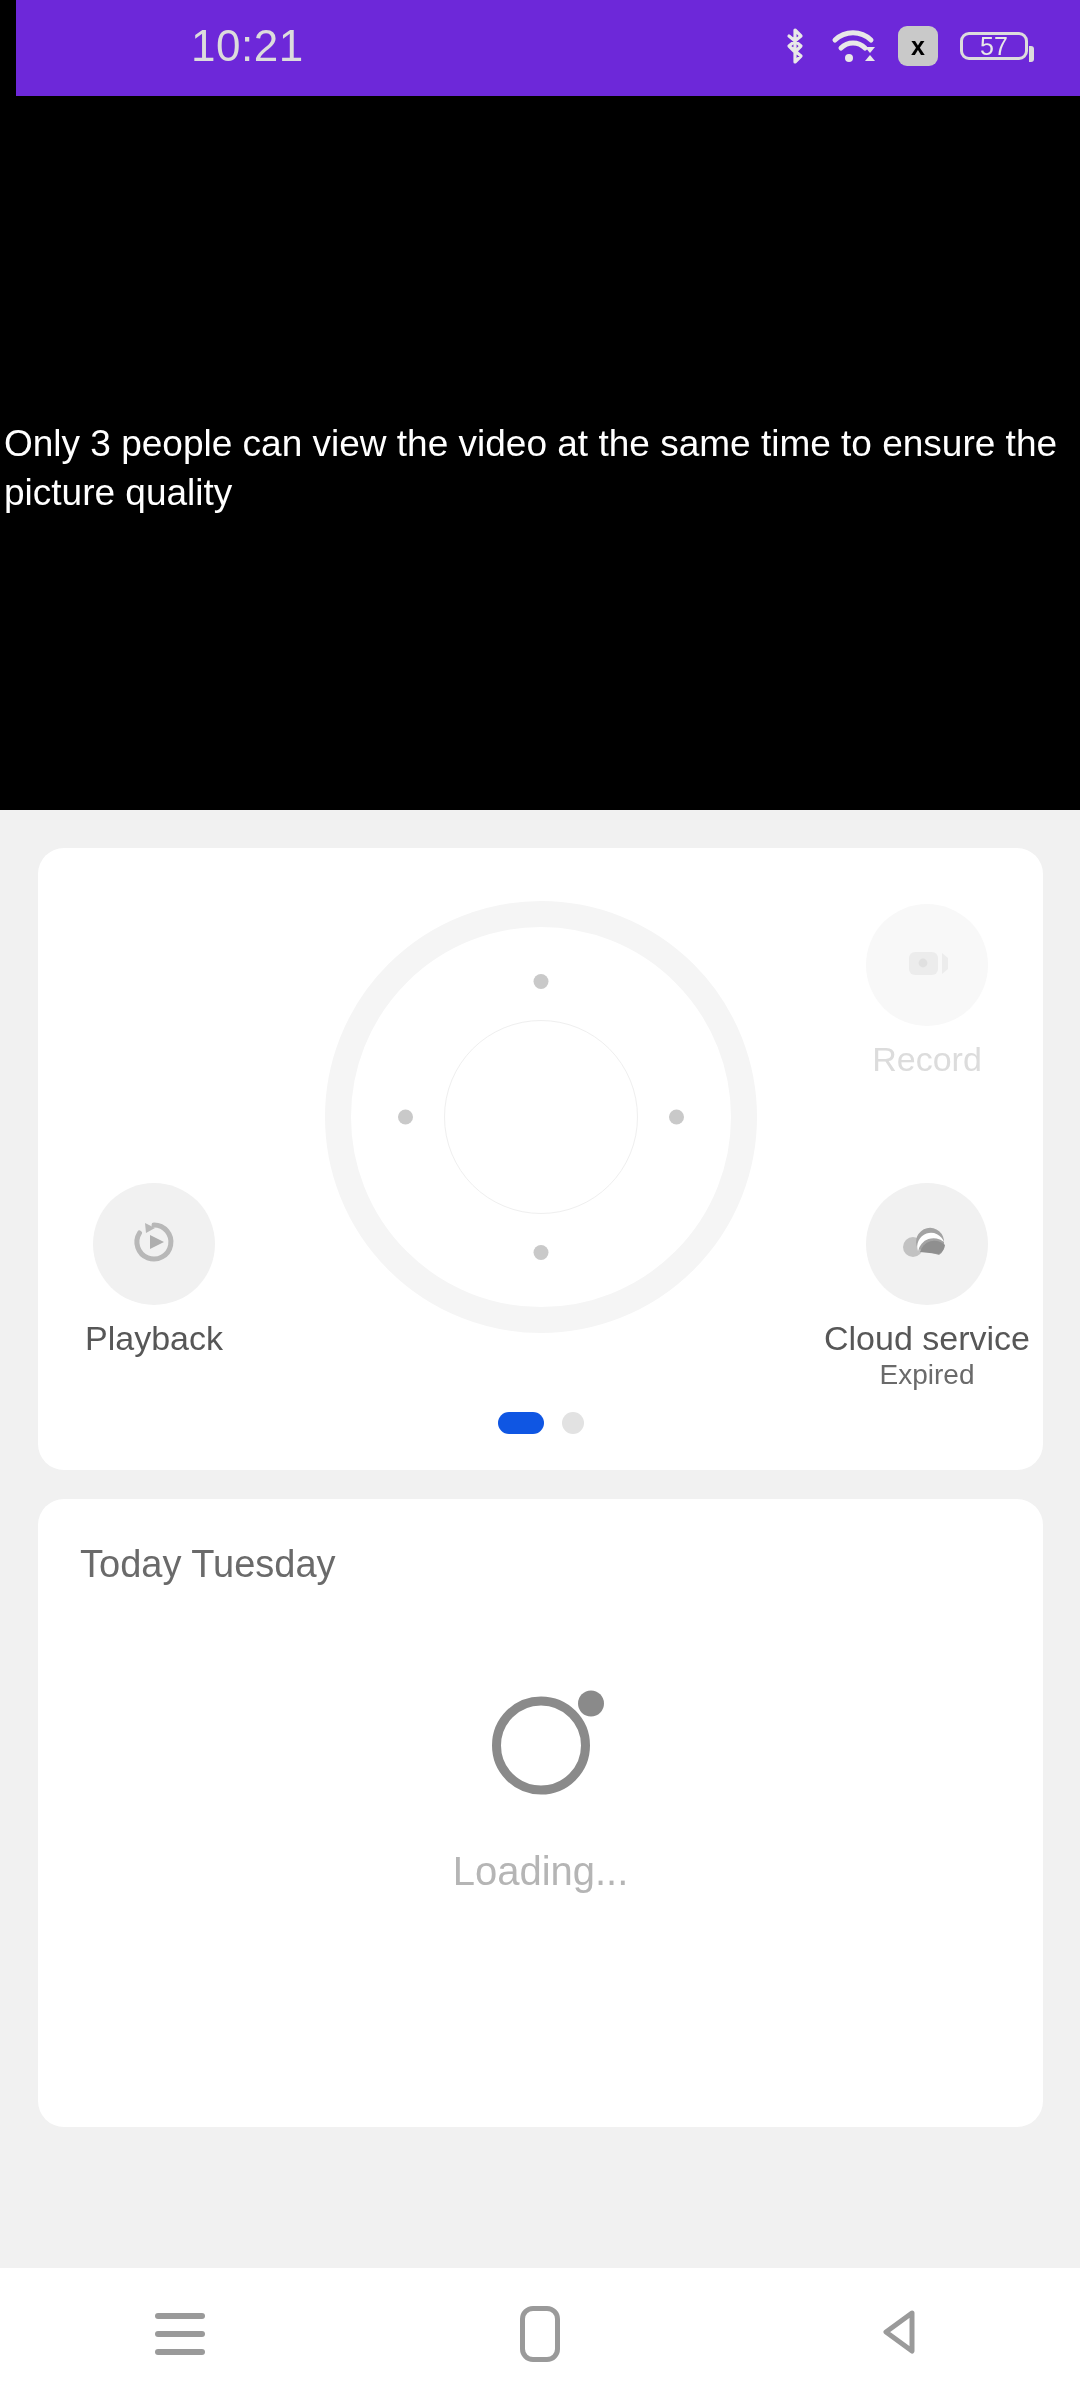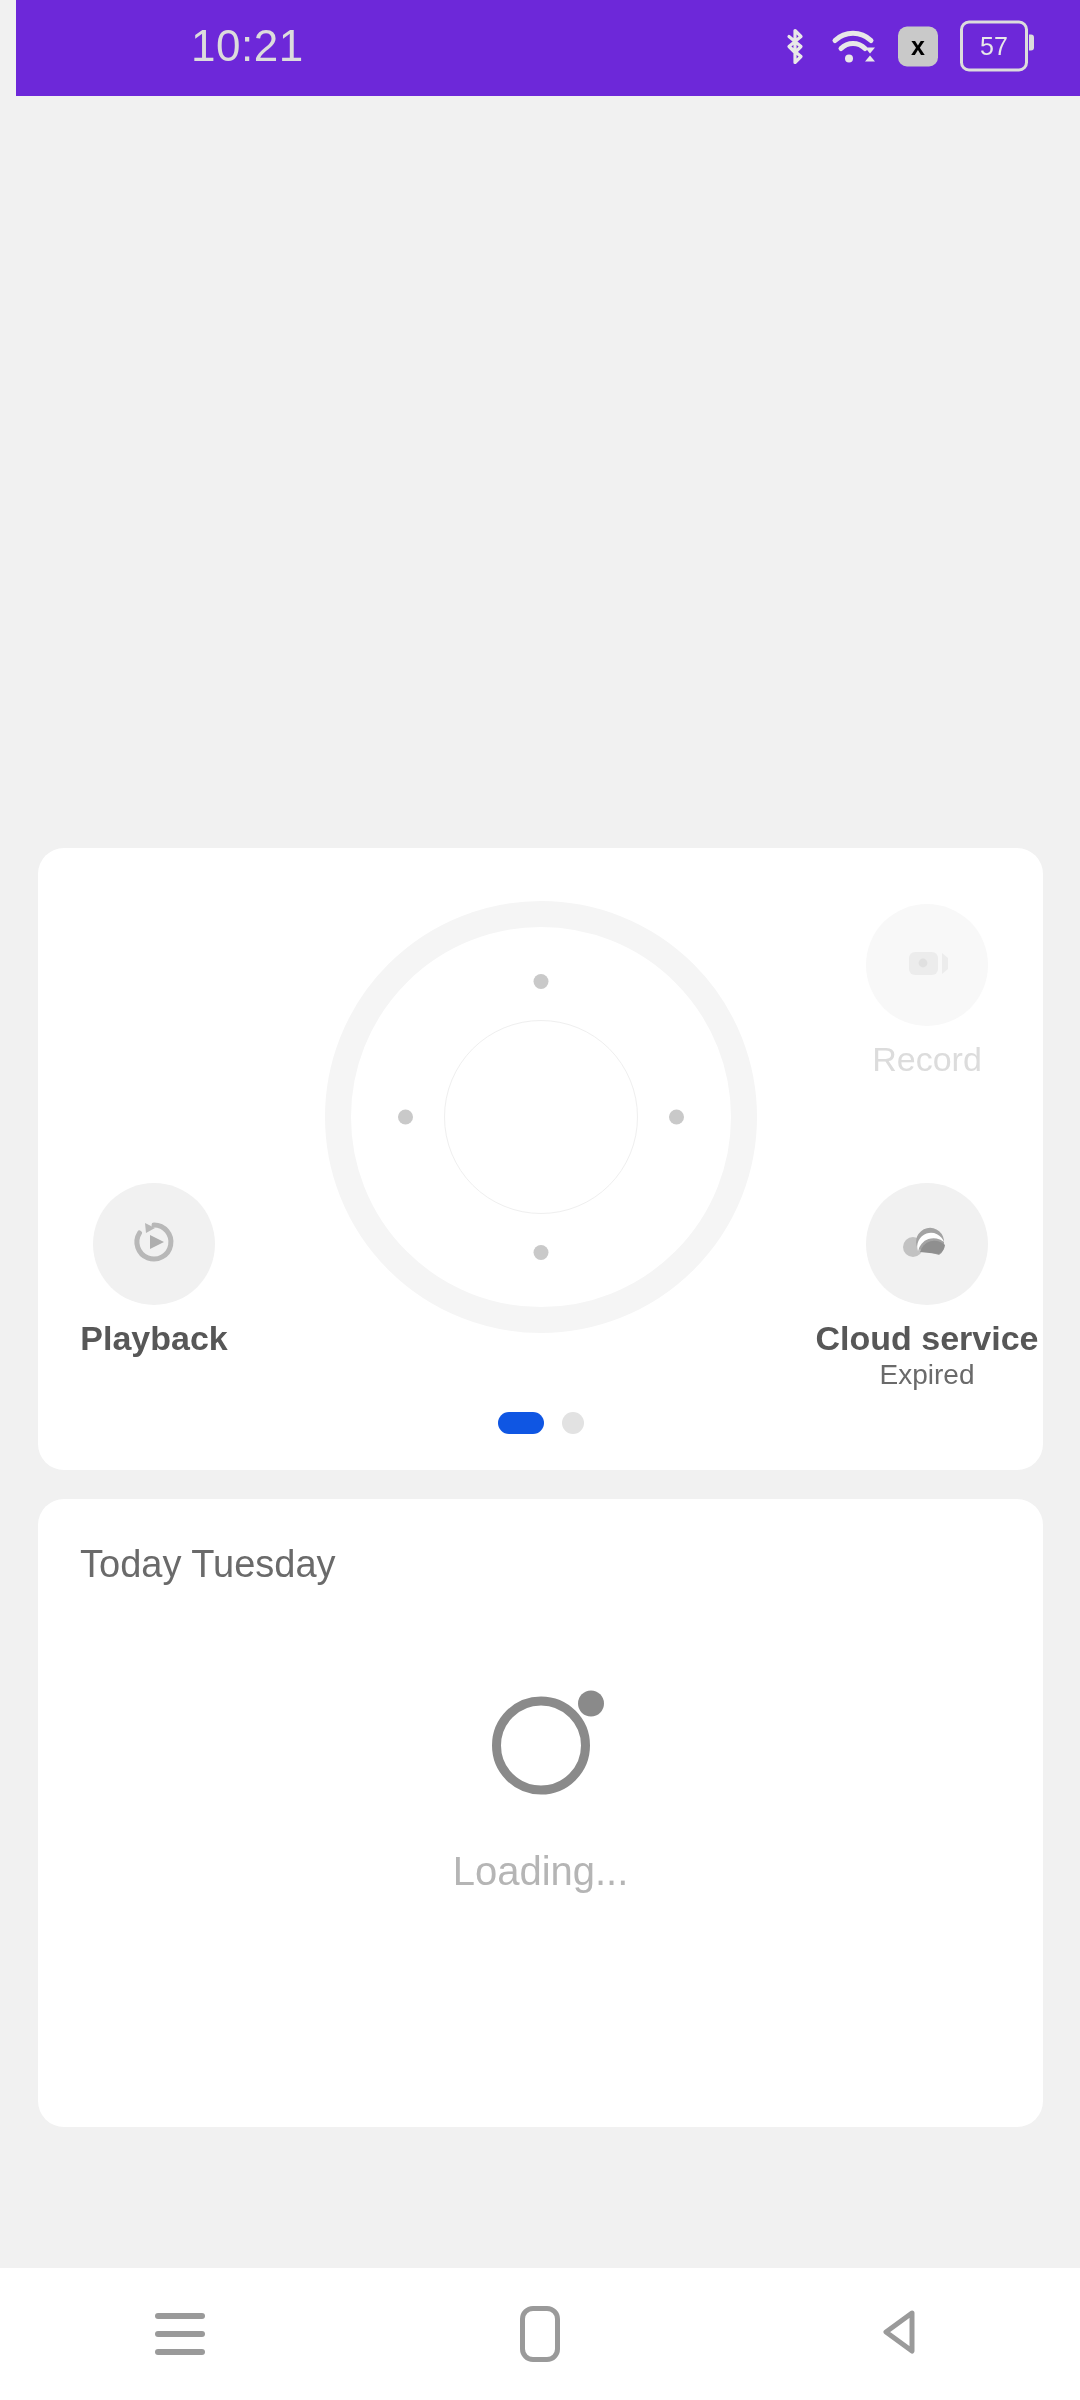--- a/index.html
+++ b/index.html
@@ -24,21 +24,21 @@
     position:absolute; right:68px; top:46px; transform:translateY(-50%);
     display:flex; align-items:center; gap:22px;
   }
   .bt-icon svg, .wifi-icon svg { display:block; }
   .nosig-badge {
     width:40px; height:40px; border-radius:9px; background:#c9c9c9;
     display:flex; align-items:center; justify-content:center;
   }
   .nosig-badge span { color:#000; font-size:25px; font-weight:bold; line-height:1; }
   .battery {
-    width:68px; height:51px; border:3px solid #dcdcdc; border-radius:9px;
+    width:68px; height:28px; border:3px solid #dcdcdc; border-radius:9px;
     display:flex; align-items:center; justify-content:center; position:relative;
   }
   .battery::after {
     content:""; position:absolute; right:-9px; top:11px;
     width:5px; height:16px; background:#dcdcdc; border-radius:0 3px 3px 0;
   }
   .battery span { color:#e8e8e8; font-size:25px; line-height:1; }
 
   
   .video-area {
@@ -80,21 +80,21 @@
     width:122px; height:122px; border-radius:50%;
     margin:0 auto 14px auto;
     display:flex; align-items:center; justify-content:center;
   }
   .ctl-label { font-size:34px; line-height:1.15; }
   .ctl-sub   { font-size:28px; line-height:1.2; }
 
   .ctl.disabled .ctl-btn { background:#f8f8f8; }
   .ctl.disabled .ctl-label { color:#dcdcdc; }
   .ctl.enabled  .ctl-btn { background:#f1f1f1; }
-  .ctl.enabled  .ctl-label { color:#575757;font-weight:bold; }
+  .ctl.enabled  .ctl-label { color:#575757; }
   .ctl.enabled  .ctl-sub   { color:#6a6a6a; }
 
   #ctl-talkback { left:-4px;  top:50px;  }
   #ctl-record   { right:-4px; top:56px;  }
   #ctl-playback { left:-4px;  top:335px; }
   #ctl-cloud    { right:-4px; top:335px; }
 
   .pager {
     position:absolute; left:50%; transform:translateX(-50%);
     bottom:36px; display:flex; align-items:center; gap:18px;
@@ -135,20 +135,23 @@
   .nav-btn { width:180px; height:132px; display:flex; align-items:center; justify-content:center; }
   .nav-recents { display:flex; flex-direction:column; gap:12px; }
   .nav-recents i { display:block; width:50px; height:6px; background:#9a9a9a; border-radius:3px; }
   .nav-home { width:40px; height:56px; border:5px solid #9a9a9a; border-radius:13px; }
 </style>
 </head>
 <body>
 
 <div class="phone">
 
+  <div class="video-area">
+    <div class="video-message">Only 3 people can view the video at the same time to ensure the picture quality</div>
+  </div>
 
   <div class="statusbar">
     <div class="clock">10:21</div>
     <div class="status-icons">
       <span class="bt-icon">
         <svg width="26" height="38" viewBox="0 0 26 38">
           <path d="M7 9 L19 19 L13 25 L13 3 L19 9 L7 19 L13 25 L13 35 L19 29 L7 19" fill="none" stroke="#e8e8e8" stroke-width="3.2" stroke-linejoin="round" stroke-linecap="round"></path>
         </svg>
       </span>
       <span class="wifi-icon">

